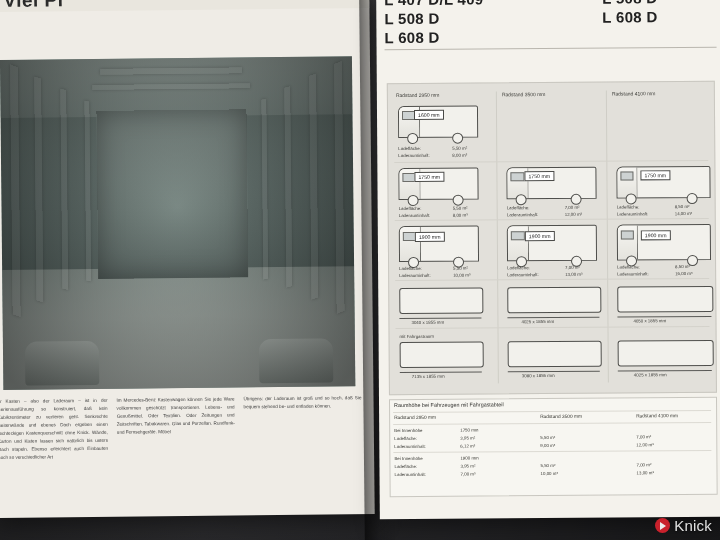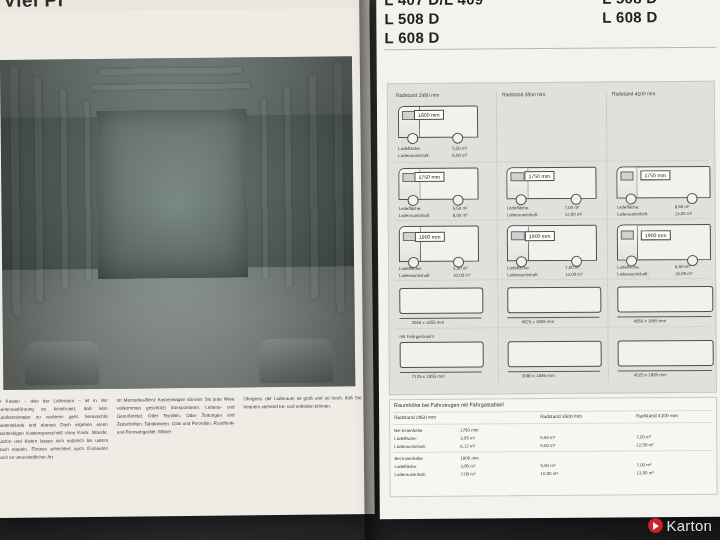--- a/index.html
+++ b/index.html
@@ -425,16 +425,16 @@
 
       <div class="sheet-cell" style="left:4px;top:71px;">Laderauminhalt:</div>
       <div class="sheet-cell" style="left:70px;top:71px;">7,00 m³</div>
       <div class="sheet-cell" style="left:150px;top:71px;">10,00 m³</div>
       <div class="sheet-cell" style="left:246px;top:71px;">13,00 m³</div>
     </div>
   </div>
 
   <div class="wm">
     <div class="wm-badge"></div>
-    <div class="wm-text">Karton</div>
+    <div class="wm-text">Knick</div>
   </div>
 
 </div>
 
 </body></html>

